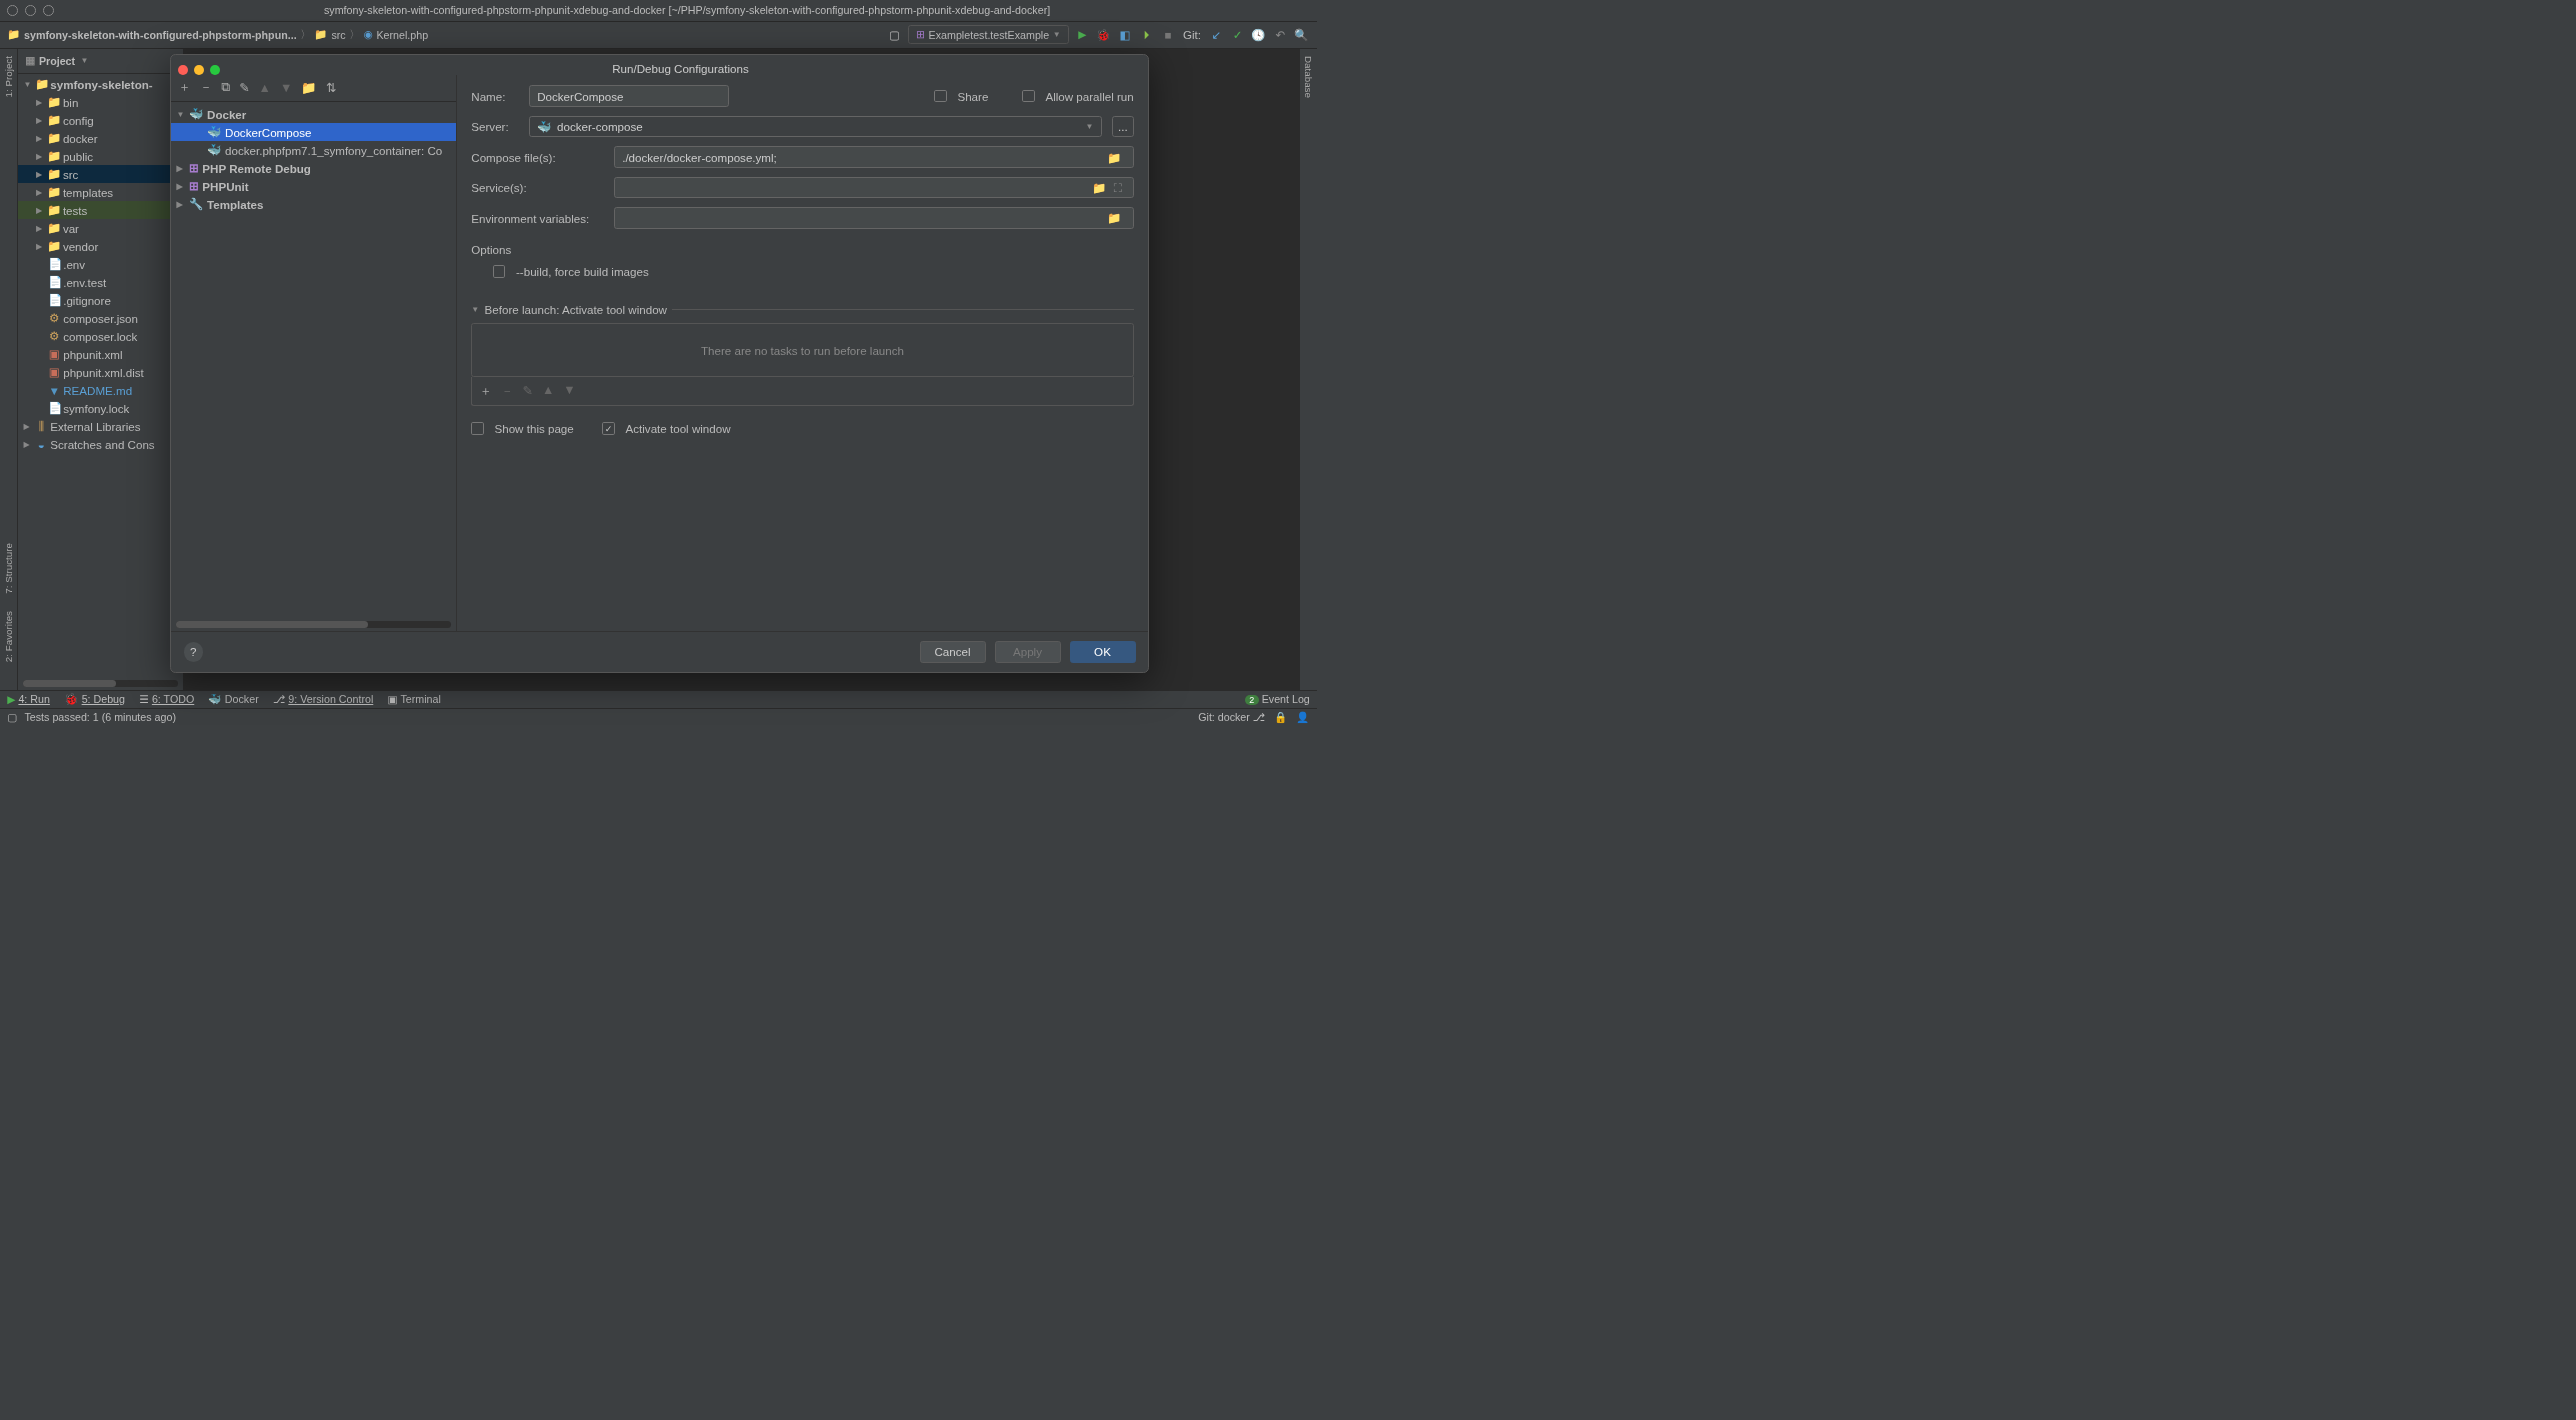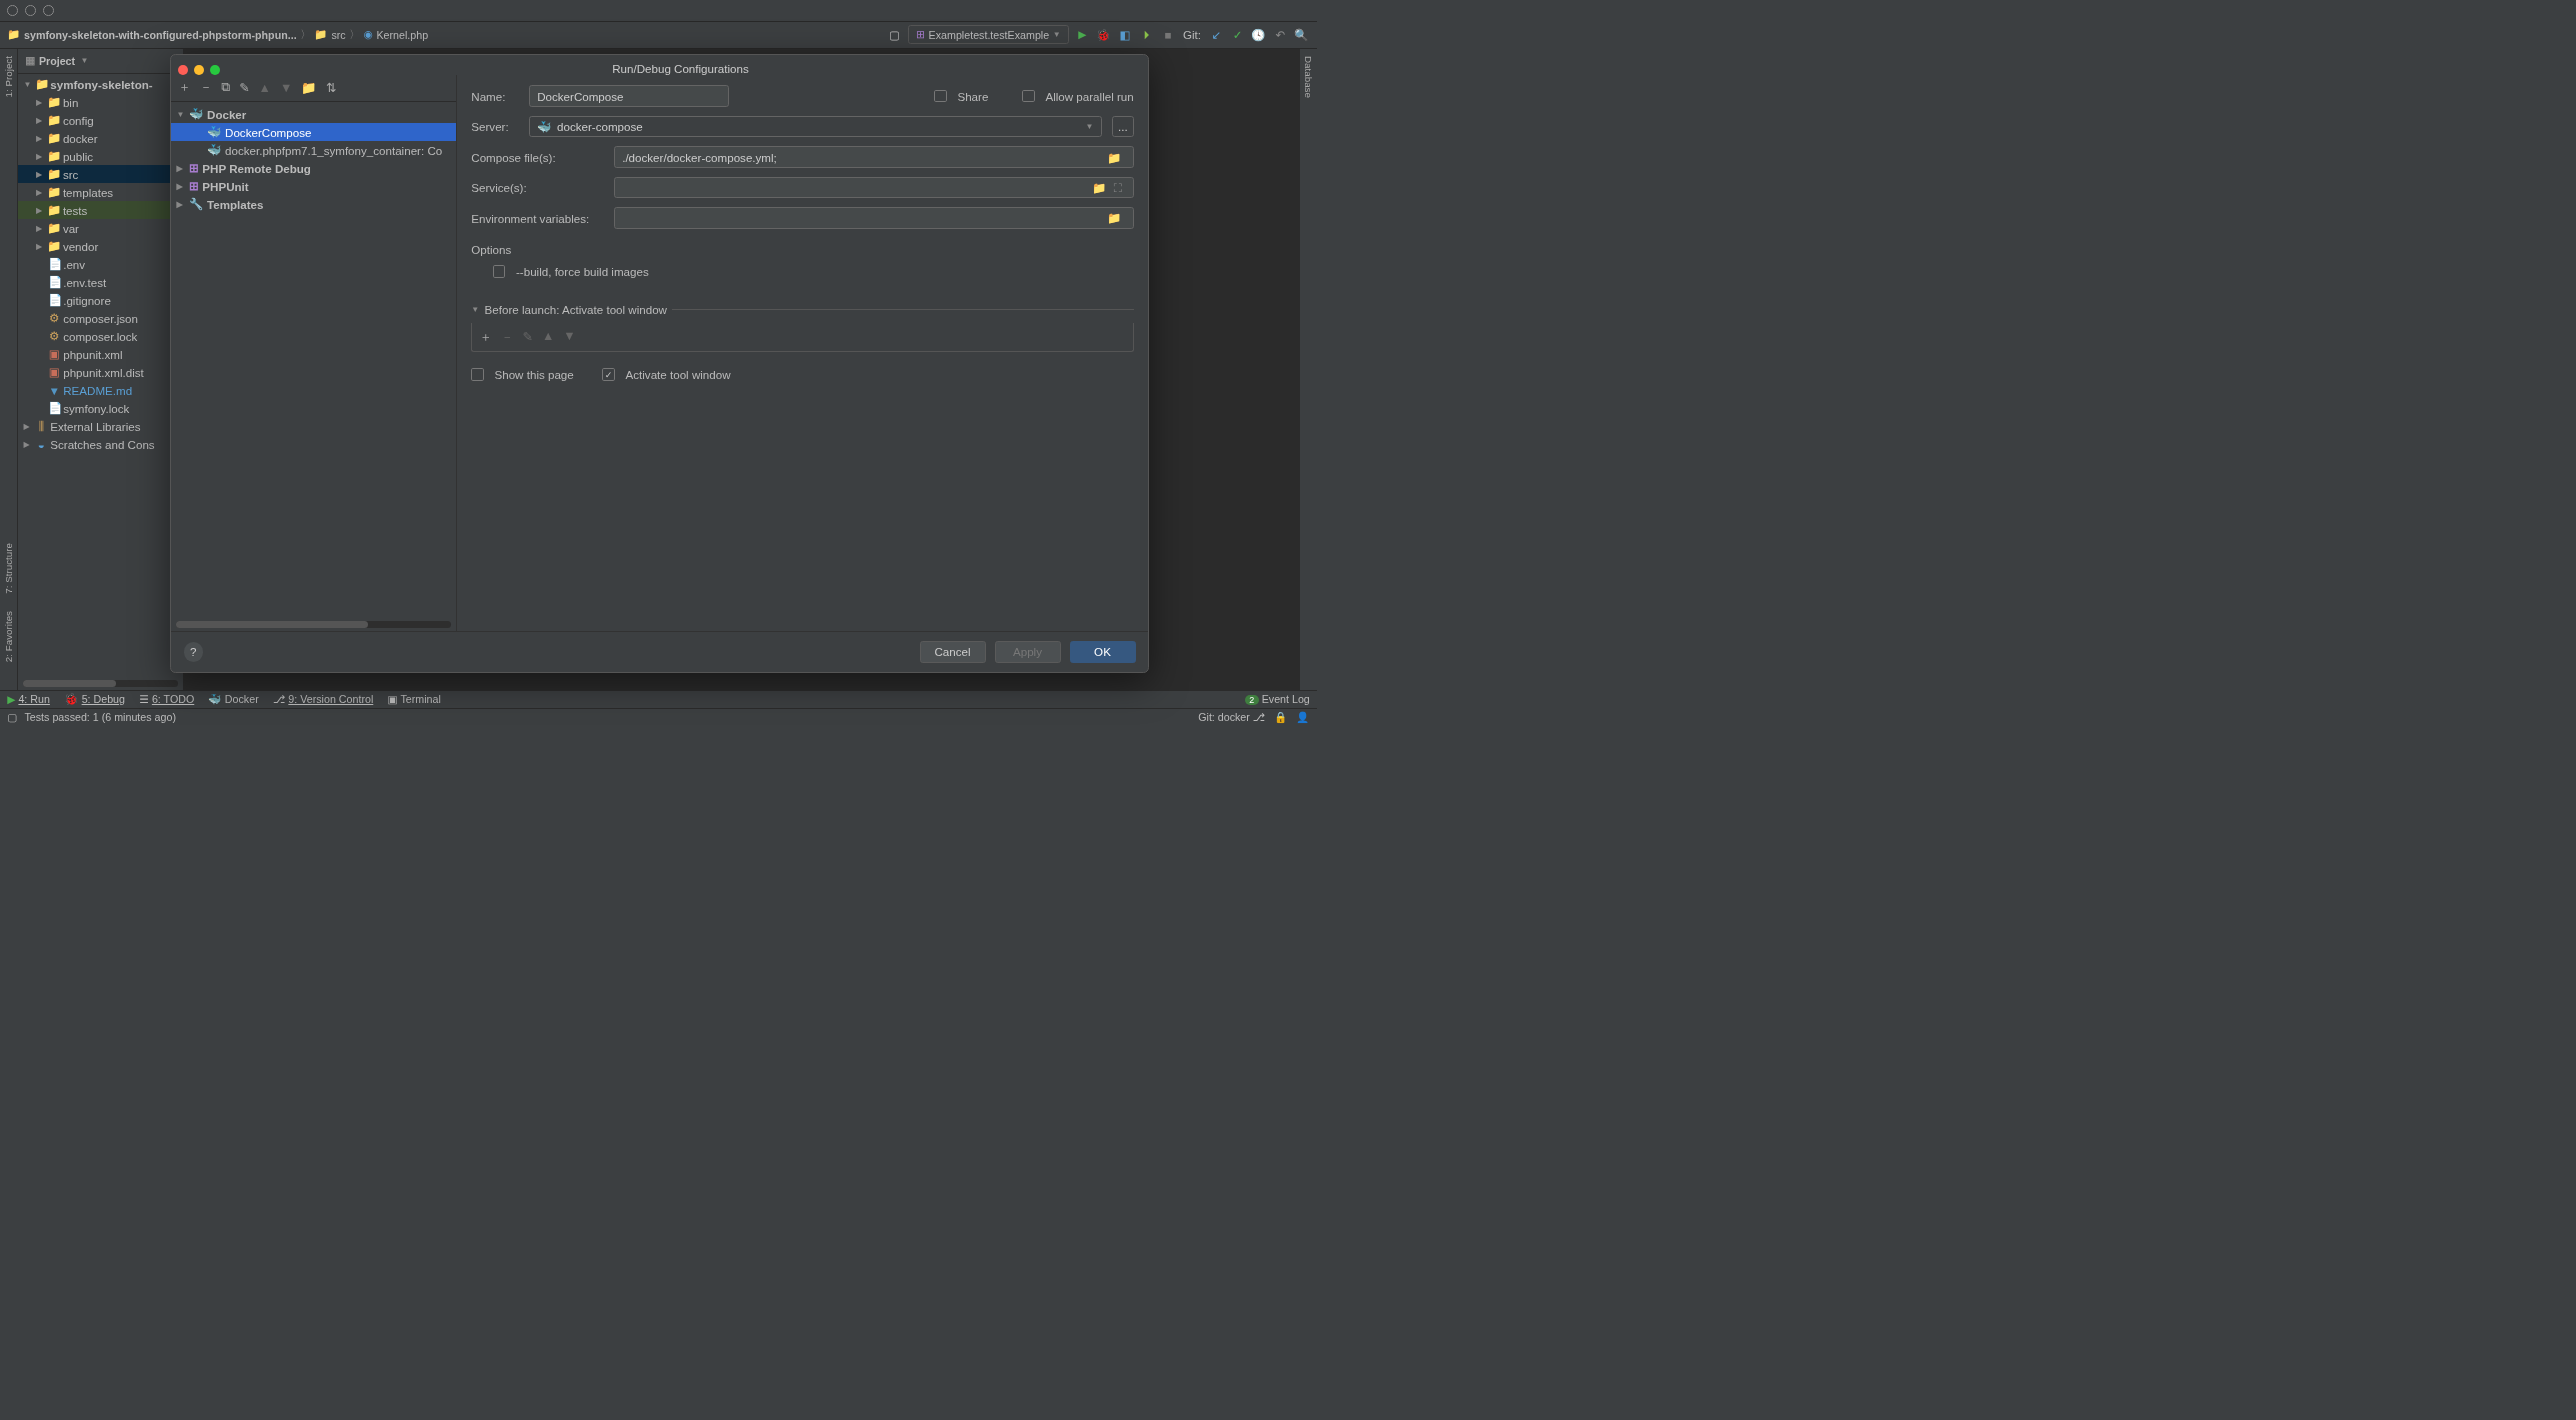--- a/index.html
+++ b/index.html
@@ -117,20 +117,21 @@
 </style>
 </head>
 <body>
 
 <div class="titlebar">
   <div class="traffic">
     <div class="tdot"></div>
     <div class="tdot"></div>
     <div class="tdot"></div>
   </div>
+  <div class="titlebar-text">symfony-skeleton-with-configured-phpstorm-phpunit-xdebug-and-docker [~/PHP/symfony-skeleton-with-configured-phpstorm-phpunit-xdebug-and-docker]</div>
 </div>
 
 <div class="navbar">
   <div class="breadcrumb">
     <span class="bc-folder">📁</span>
     <span style="font-weight:bold">symfony-skeleton-with-configured-phpstorm-phpun...</span>
     <span class="bc-sep">〉</span>
     <span class="bc-folder">📁</span>
     <span>src</span>
     <span class="bc-sep">〉</span>
@@ -397,20 +398,23 @@
         <div class="form-row" style="padding-left:21.5px">
           <span class="cb"></span>
           <span>--build, force build images</span>
         </div>
 
         <div class="section-divider">
           <span style="font-size:8px;color:#888">▼</span>
           <span>Before launch: Activate tool window</span>
           <div class="section-line"></div>
         </div>
+        <div class="before-box">
+          <span>There are no tasks to run before launch</span>
+        </div>
         <div class="mini-toolbar">
           <span class="tb-icon">＋</span>
           <span class="tb-icon" style="color:#666">－</span>
           <span class="tb-icon" style="color:#666">✎</span>
           <span class="tb-icon" style="color:#666">▲</span>
           <span class="tb-icon" style="color:#666">▼</span>
         </div>
 
         <div class="form-row" style="margin-top:16px">
           <span class="cb"></span>

